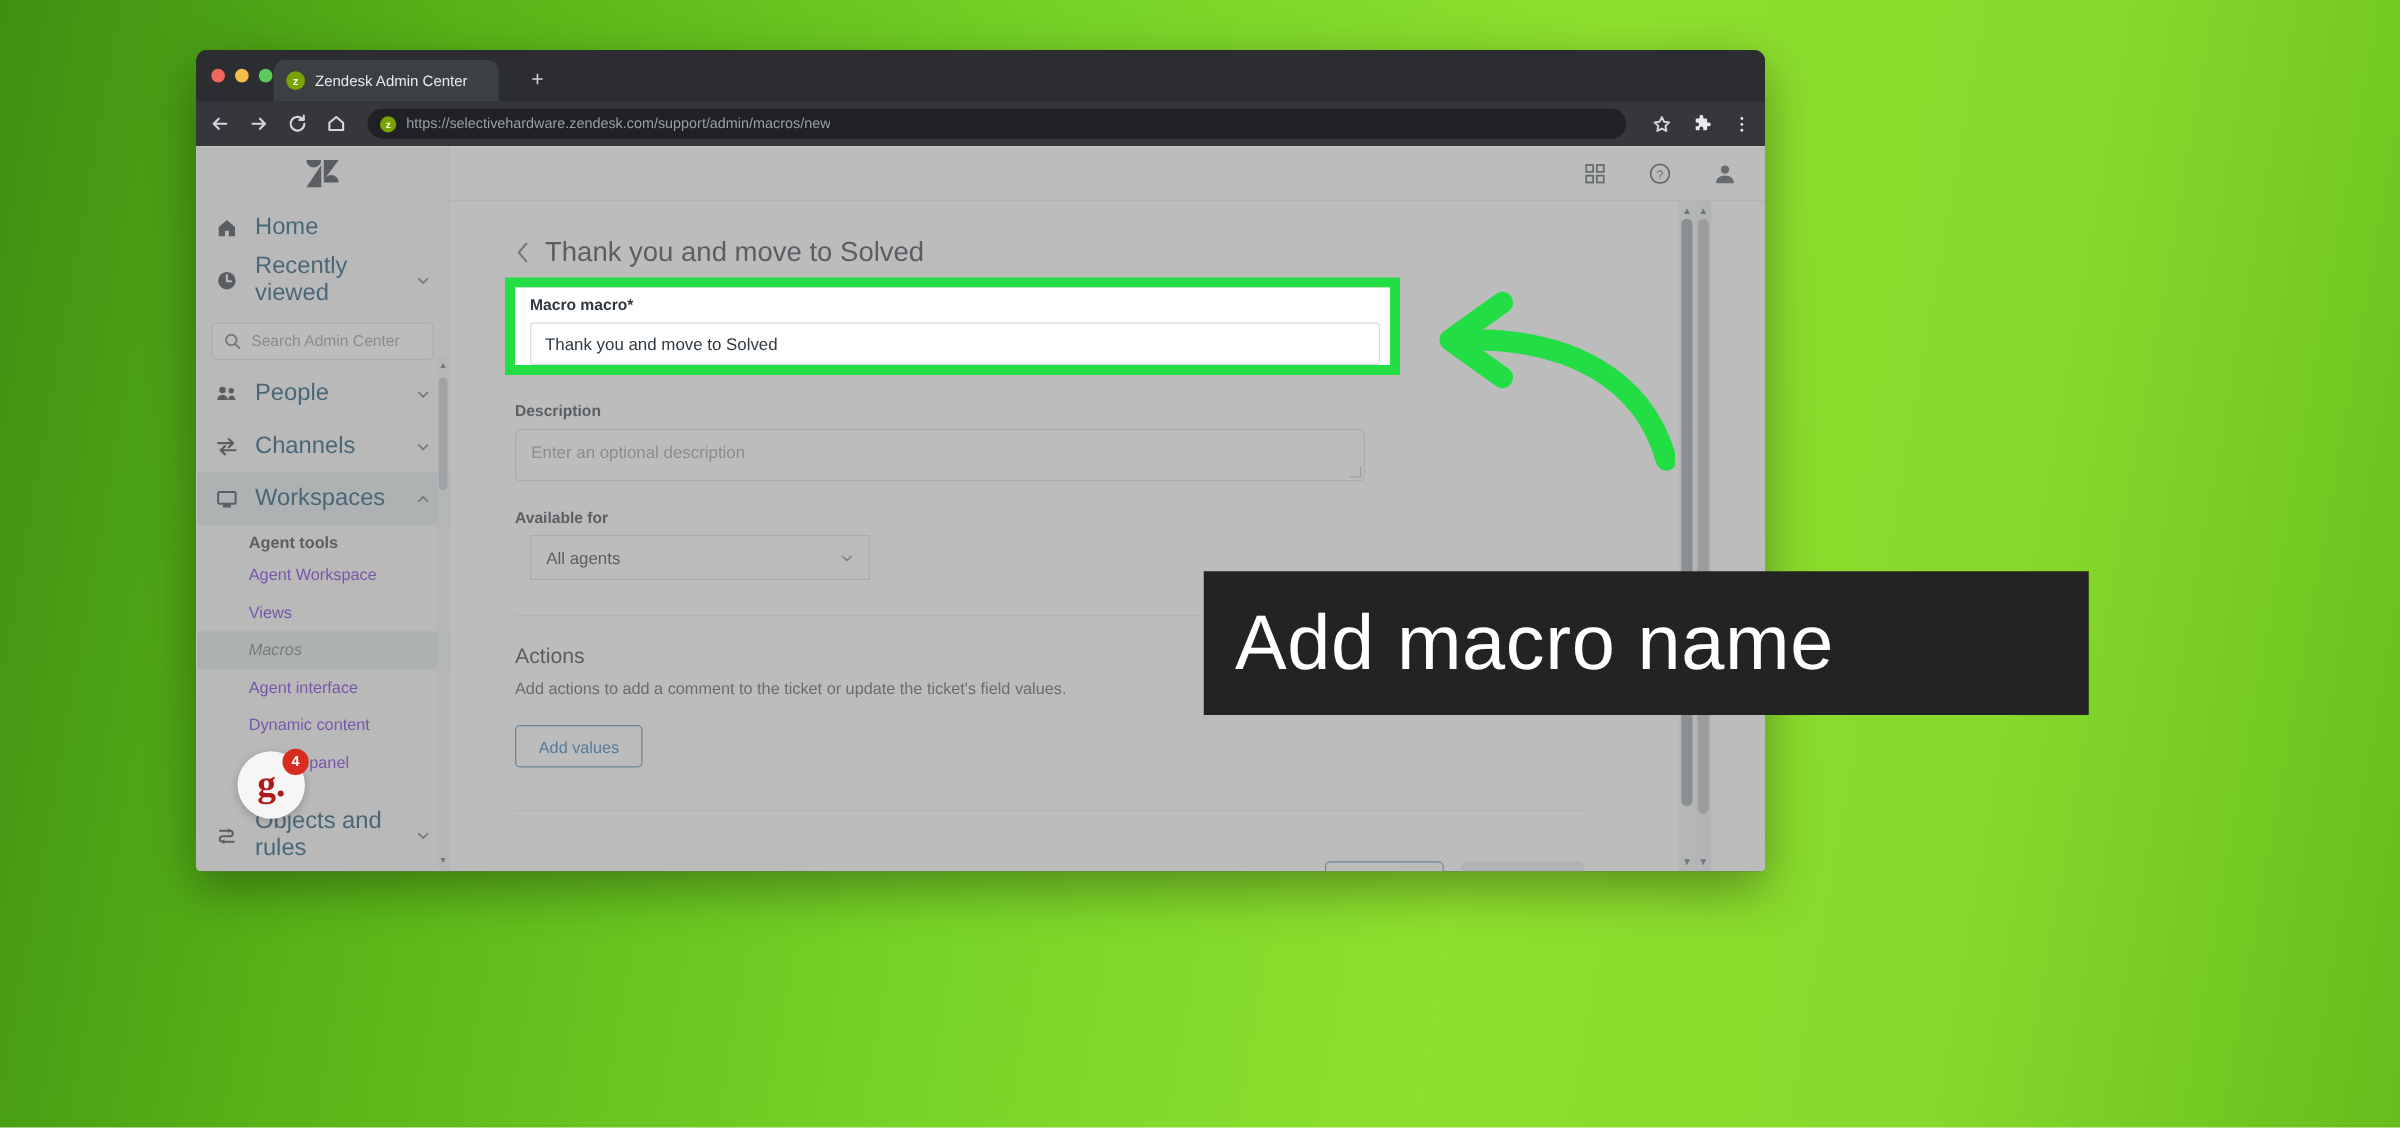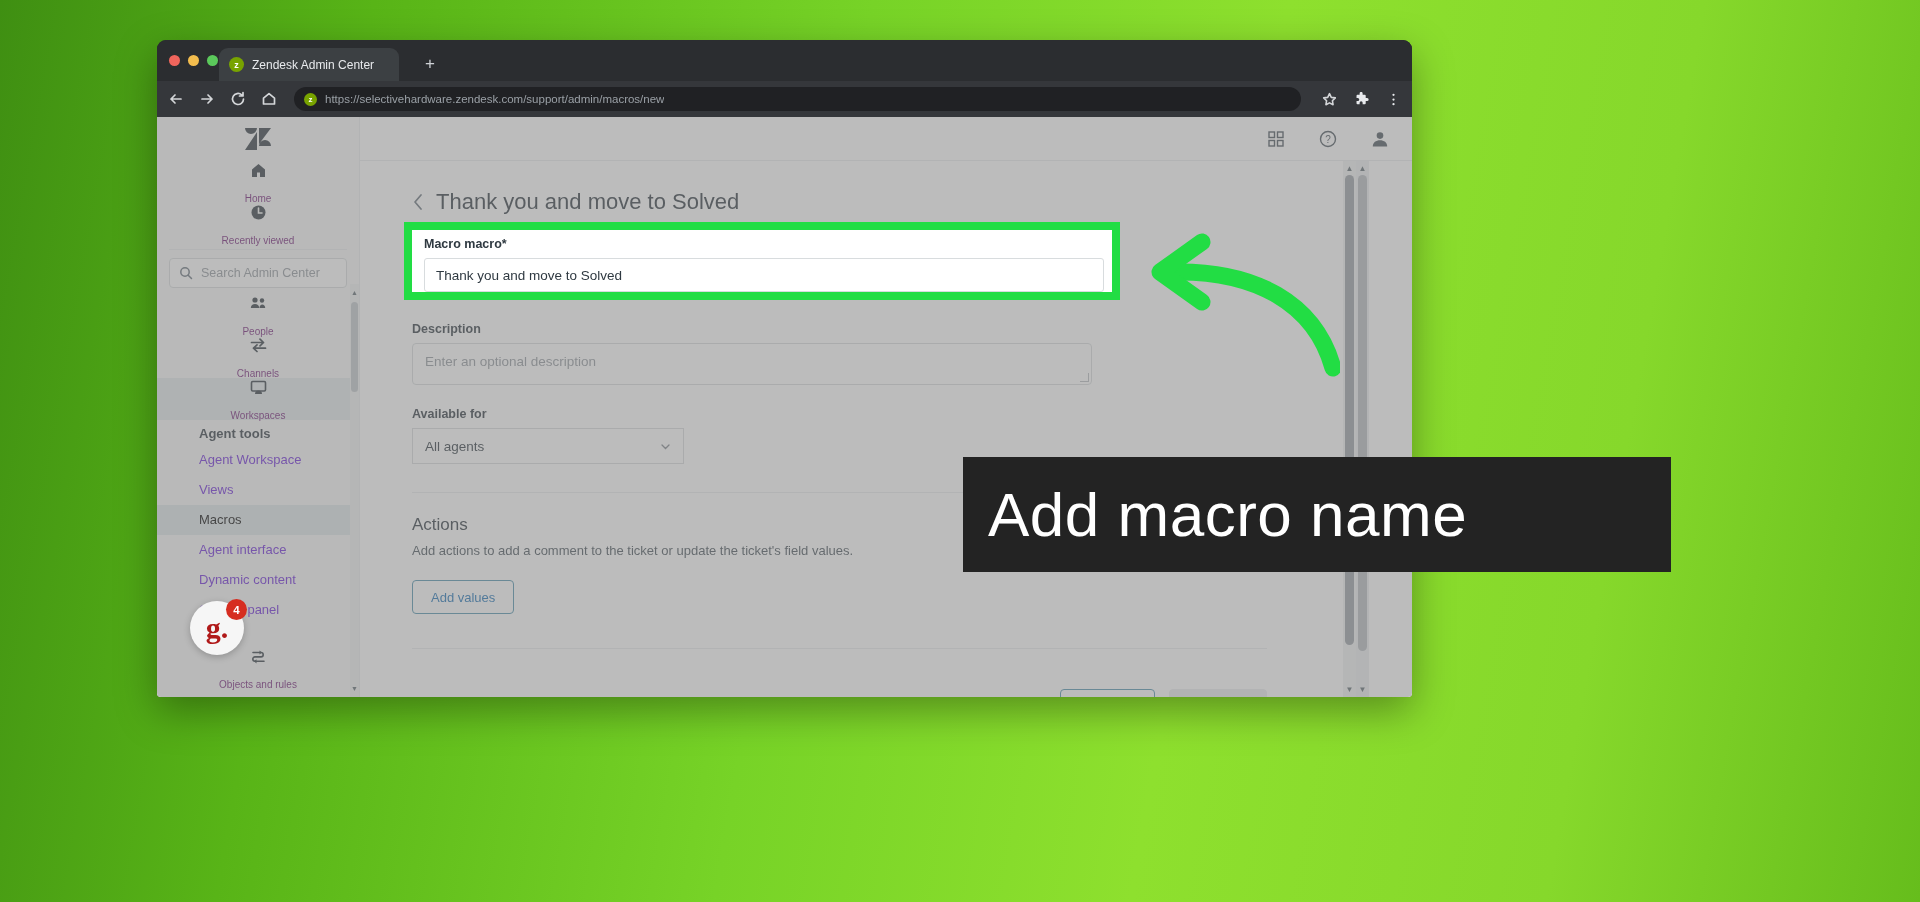--- a/index.html
+++ b/index.html
@@ -47,34 +47,34 @@
   .tb-right svg { width: 15px; height: 15px; }
 
   
   .app { position: absolute; left: 0; top: 77px; width: 1255px; height: 580px; background: #fff; display: flex; }
   .dimmer { position: absolute; left: 0; top: 77px; width: 1255px; height: 580px;
             background: rgba(128,128,128,.53); pointer-events: none; z-index: 40; }
 
   .sidebar { width: 203px; height: 580px; background: #f8f9f9; border-right: 1px solid #e9ebed; position: relative; flex: none; }
   .zd-logo { height: 44px; display: flex; align-items: center; justify-content: center; }
   .zd-logo svg { width: 26px; height: 22px; }
-  .nav-item { height: 42px; display: flex; align-items: center; padding: 0 15px; gap: 13px; color: #701a75; font-size: 10px; flex-direction: column; }
+  .nav-item { height: 42px; display: flex; align-items: center; padding: 0 15px; gap: 13px; color: #0c4a6e; font-size: 19px; }
   .nav-item .ic { width: 19px; height: 19px; flex: none; display: flex; align-items: center; justify-content: center; }
   .nav-item .ic svg { width: 17px; height: 17px; }
   .nav-item .lbl { flex: 1; }
   .chev { width: 11px; height: 11px; opacity: .75; }
   .nav-sep { height: 1px; background: #e9ebed; margin: 4px 12px 8px; }
   .search-box { margin: 0 12px 6px; height: 30px; border: 1px solid #d8dcde; border-radius: 4px;
                 background: #fff; display: flex; align-items: center; gap: 8px; padding: 0 9px; }
   .search-box svg { width: 14px; height: 14px; flex: none; }
   .search-ph { font-size: 12.5px; color: #949aa0; }
   .nav-item.active { background: #e3eaec; }
   .sub-head { padding: 6px 15px 4px 42px; font-size: 13px; font-weight: bold; color: #2f3941; }
   .sub-item { padding: 6px 15px 6px 42px; font-size: 13px; color: #6d28d9; line-height: 18px; }
-  .sub-item.active { background: #dfe7e9; color: #000000; }
+  .sub-item.active { background: #dfe7e9; color: #737373; font-style: italic; }
   .nav-item.multiline { height: 46px; align-items: center; }
 
   .sb-scroll { position: absolute; right: 0; top: 167px; width: 9px; height: 413px; background: #f1f2f3; }
   .sb-scroll .thumb { position: absolute; left: 1px; top: 18px; width: 7px; height: 90px; background: #c2c8cc; border-radius: 4px; }
   .sb-scroll .ar { position: absolute; left: 1px; width: 7px; height: 9px; color: #5f6b72; font-size: 7px; text-align: center; line-height: 9px; }
   .sb-scroll .ar.up { top: 4px; } .sb-scroll .ar.dn { bottom: 4px; }
 
   
   .gram { position: absolute; left: 33px; bottom: 42px; width: 54px; height: 54px; border-radius: 50%;
           background: #f6f6f6; box-shadow: 0 2px 7px rgba(0,0,0,.22); z-index: 45;
@@ -99,21 +99,21 @@
   .field { width: 680px; margin-bottom: 22px; }
   .flabel { font-size: 12.5px; font-weight: bold; color: #2f3941; margin-bottom: 7px; }
   .finput { width: 680px; height: 38px; border: 1px solid #d8dcde; border-radius: 4px; background: #fff;
             display: flex; align-items: center; padding: 0 12px; font-size: 13.5px; color: #2f3941; }
   .ftext { width: 680px; height: 42px; border: 1px solid #d8dcde; border-radius: 4px; background: #fff;
            padding: 10px 12px; font-size: 13.5px; color: #949aa0; position: relative; }
   .ftext .grip { position: absolute; right: 2px; bottom: 2px; width: 9px; height: 9px;
                  border-right: 1px solid #b9bec2; border-bottom: 1px solid #b9bec2; }
   .fselect { width: 272px; height: 36px; border: 1px solid #d8dcde; border-radius: 0; background: #fff;
              display: flex; align-items: center; justify-content: space-between; padding: 0 12px;
-             font-size: 13.5px; color: #2f3941; }
+             font-size: 13.5px; color: #2f3941; margin-left: 12px; }
   .fselect .cv { width: 11px; height: 11px; opacity: .7; }
 
   .hr { width: 855px; height: 1px; background: #e9ebed; margin: 28px 0 22px; }
   .sec-title { font-size: 17px; color: #2f3941; margin-bottom: 8px; }
   .sec-desc { font-size: 13px; color: #49545c; margin-bottom: 22px; }
   .btn { border-radius: 4px; font-size: 13px; display: inline-flex; align-items: center; justify-content: center; }
   .btn-outline { height: 34px; padding: 0 18px; border: 1px solid #5293ae; color: #1f73b7; background: #fff; }
   .footer-row { width: 855px; display: flex; justify-content: flex-end; gap: 14px; margin-top: 40px; }
   .btn-cancel { height: 37px; width: 95px; border: 1px solid #5293ae; color: #1f73b7; background: #fff; }
   .btn-create { height: 37px; width: 98px; background: #e9ebed; color: #c2c8cc; border: 1px solid #e9ebed; }

